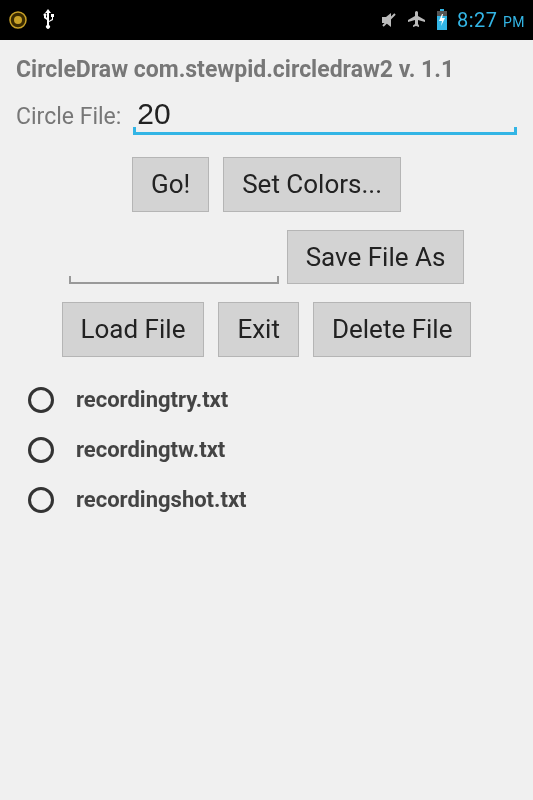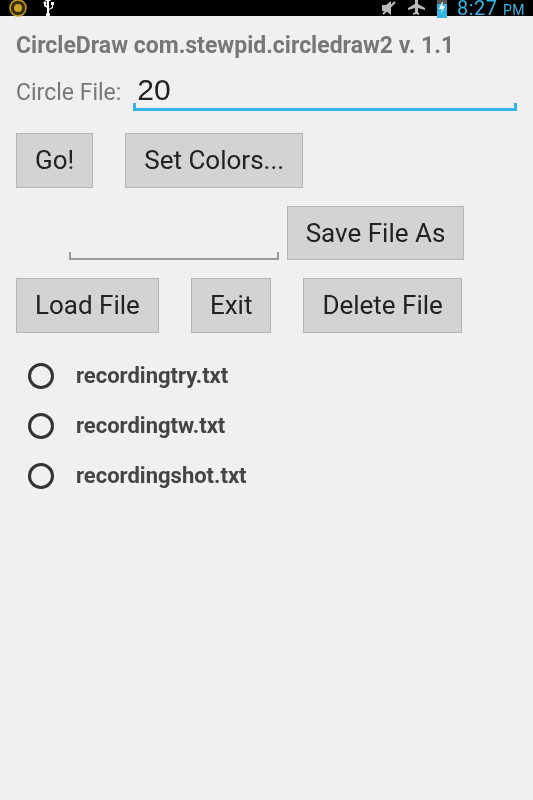--- a/index.html
+++ b/index.html
@@ -2,21 +2,21 @@
 <html><head>
 <meta charset="utf-8">
 <style>
   * { box-sizing: border-box; margin: 0; padding: 0; }
   html, body { width: 533px; height: 800px; overflow: hidden; }
   body {
     font-family: Roboto, "Helvetica Neue", Arial, sans-serif;
     background: #f0f0f0;
   }
   .status-bar {
-    height: 16px;
+    height: 40px;
     background: #000;
     color: #fff;
     display: flex;
     align-items: center;
     padding: 0 8px;
     font-size: 18px;
   }
   .status-left {
     display: flex;
     align-items: center;
@@ -102,23 +102,23 @@
     border: 1px solid #b5b5b5;
     color: #222;
     font-size: 26px;
     padding: 12px 18px;
     cursor: pointer;
     font-family: inherit;
     line-height: 1.1;
   }
   .row {
     display: flex;
-    gap: 32px;
+    gap: 14px;
     margin-bottom: 18px;
-    justify-content: flex-start;
+    justify-content: center;
     align-items: flex-end;
   }
   .row-save {
     justify-content: center;
     align-items: flex-end;
     gap: 8px;
   }
   .filename-input-wrap {
     position: relative;
     width: 210px;

